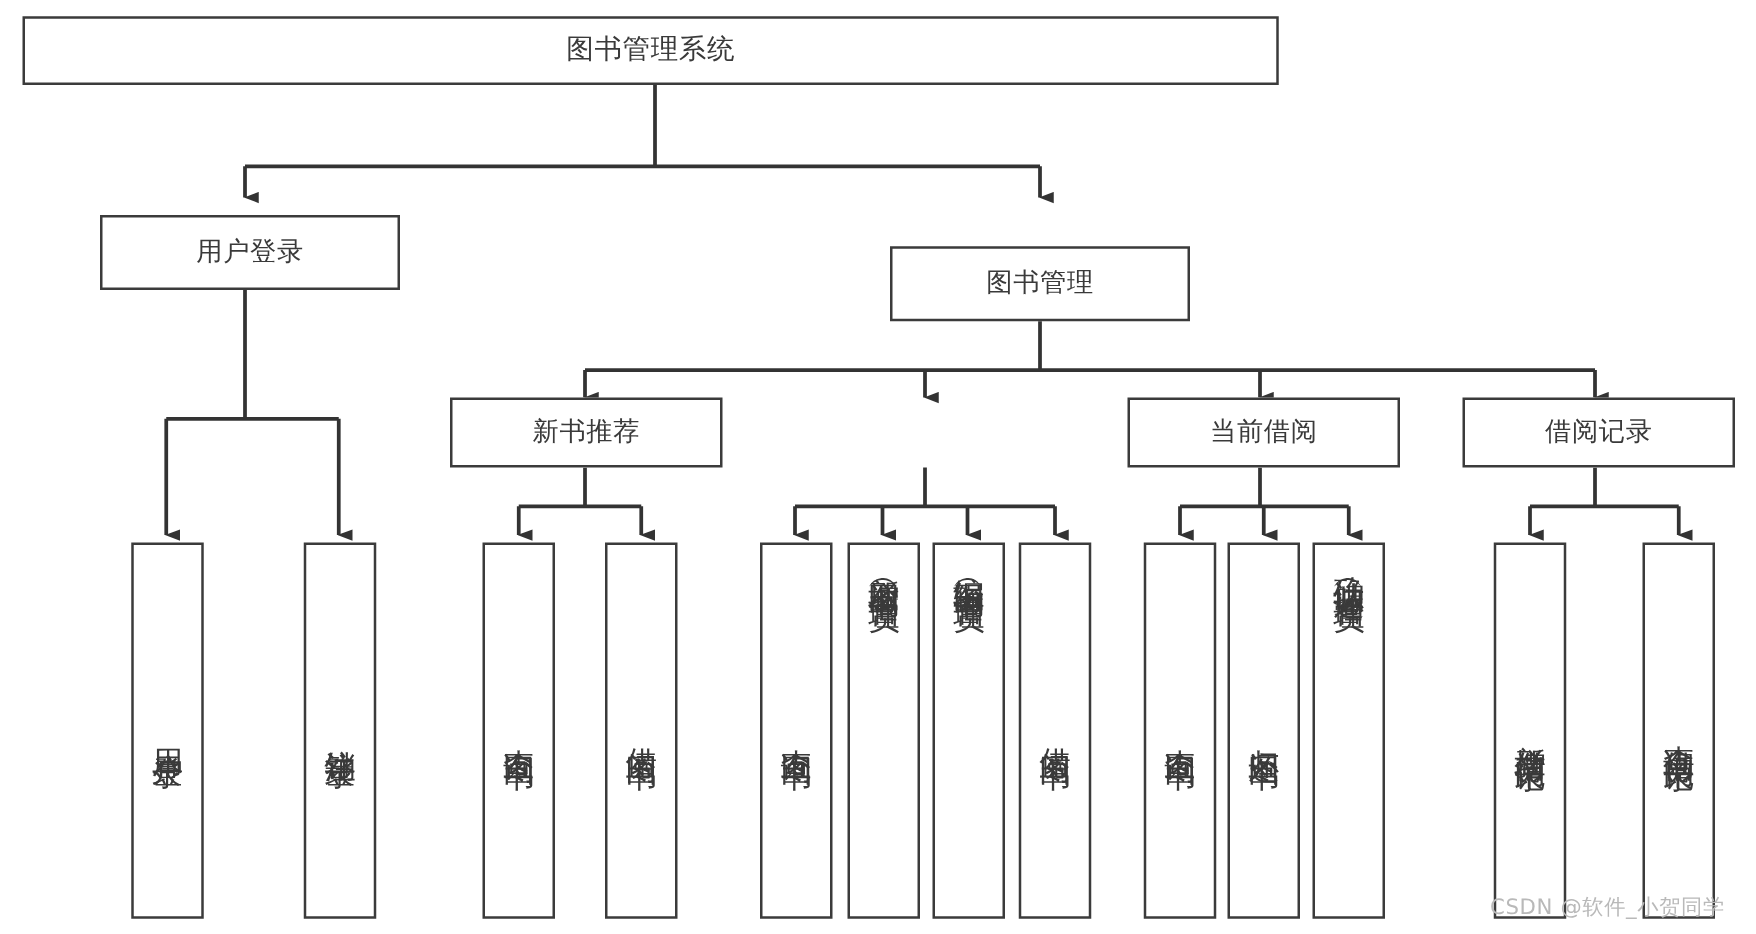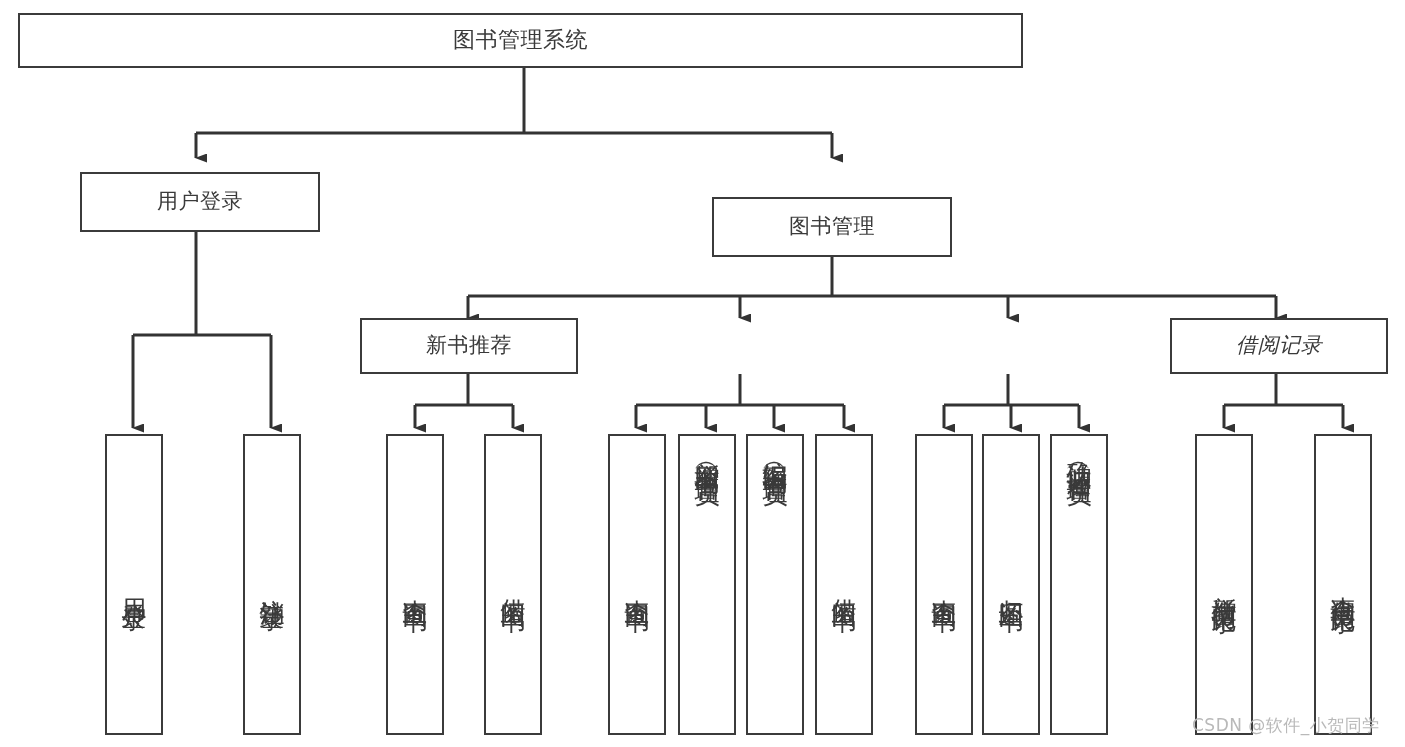--- a/index.html
+++ b/index.html
@@ -122,21 +122,24 @@
   <div class="node h" style="left:80px;top:172px;width:240px;height:60px;">
     <span class="label">用户登录</span>
   </div>
   <div class="node h" style="left:712px;top:172px;width:240px;height:60px;margin-top:25px;">
     <span class="label">图书管理</span>
   </div>
 
   <div class="node h" style="left:360px;top:318px;width:218px;height:56px;">
     <span class="label">新书推荐</span>
   </div>
-  <div class="node h" style="left:1170px;top:318px;width:218px;height:56px;font-style:italic;">
+  <div class="node h" style="left:902px;top:318px;width:218px;height:56px;">
+    <span class="label">当前借阅</span>
+  </div>
+  <div class="node h" style="left:1170px;top:318px;width:218px;height:56px;">
     <span class="label">借阅记录</span>
   </div>
 
   <div class="node v mid" style="left:105px;top:434px;width:58px;height:301px;">
     <span class="label">用户登录</span>
   </div>
   <div class="node v mid" style="left:243px;top:434px;width:58px;height:301px;">
     <span class="label">注销登录</span>
   </div>
 

